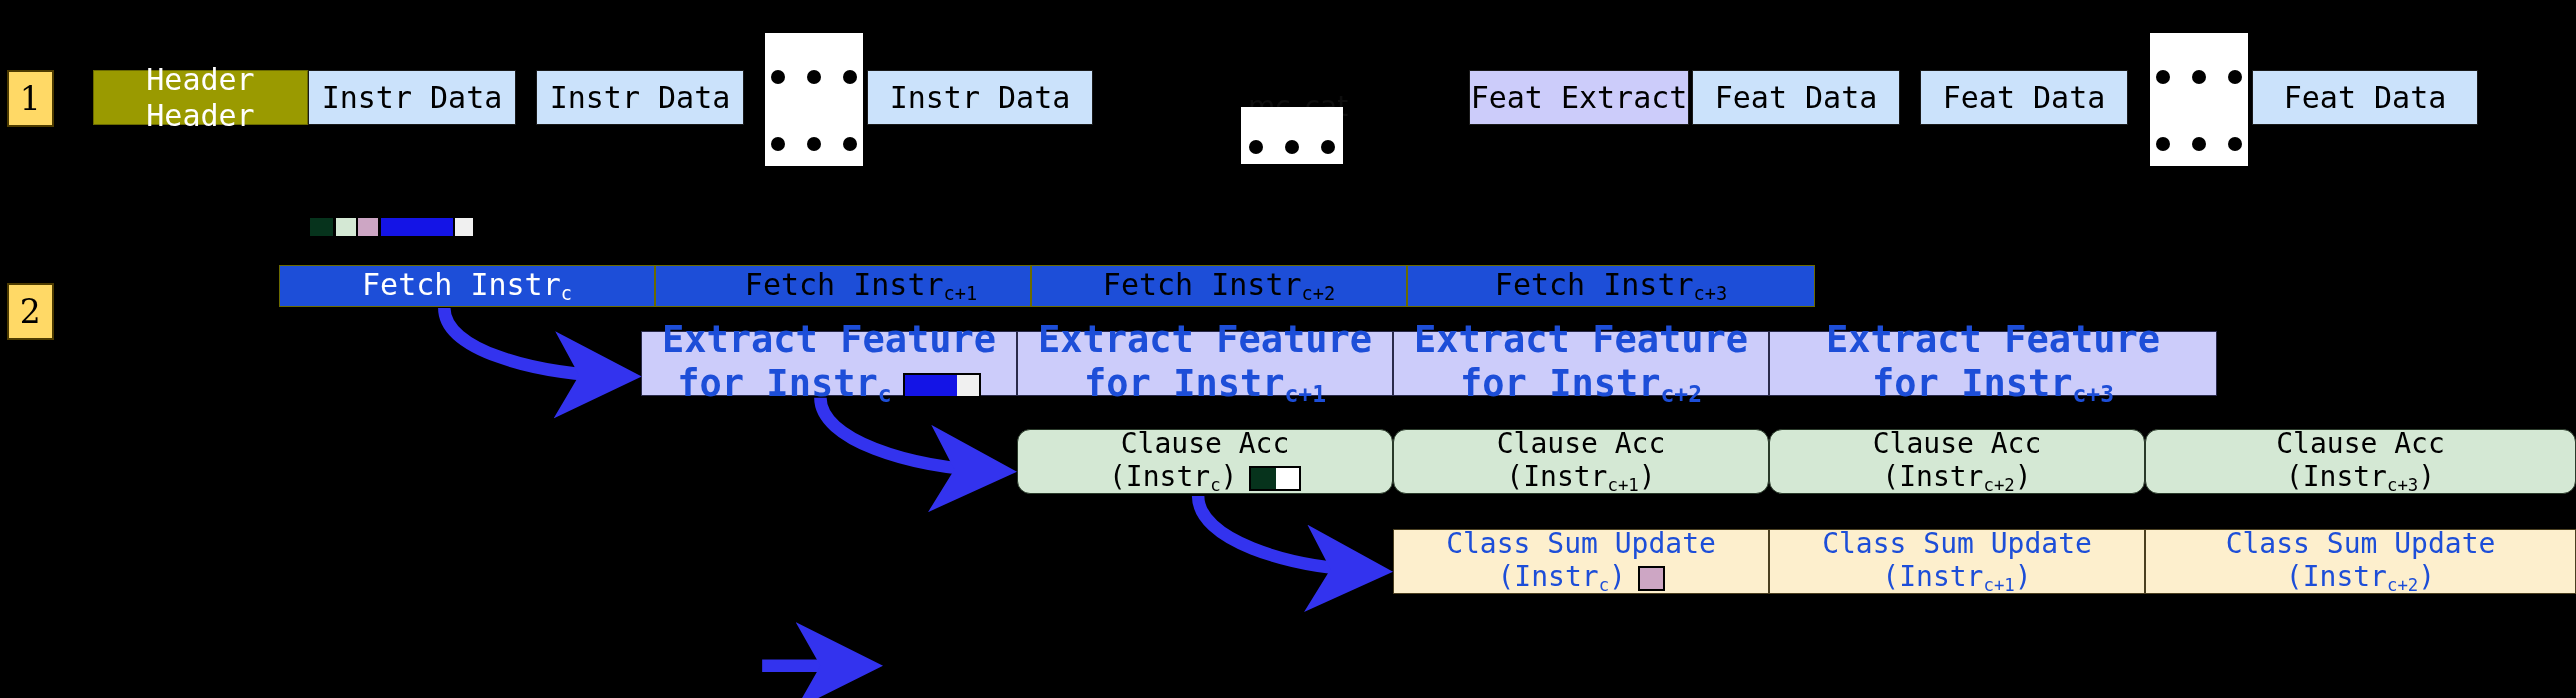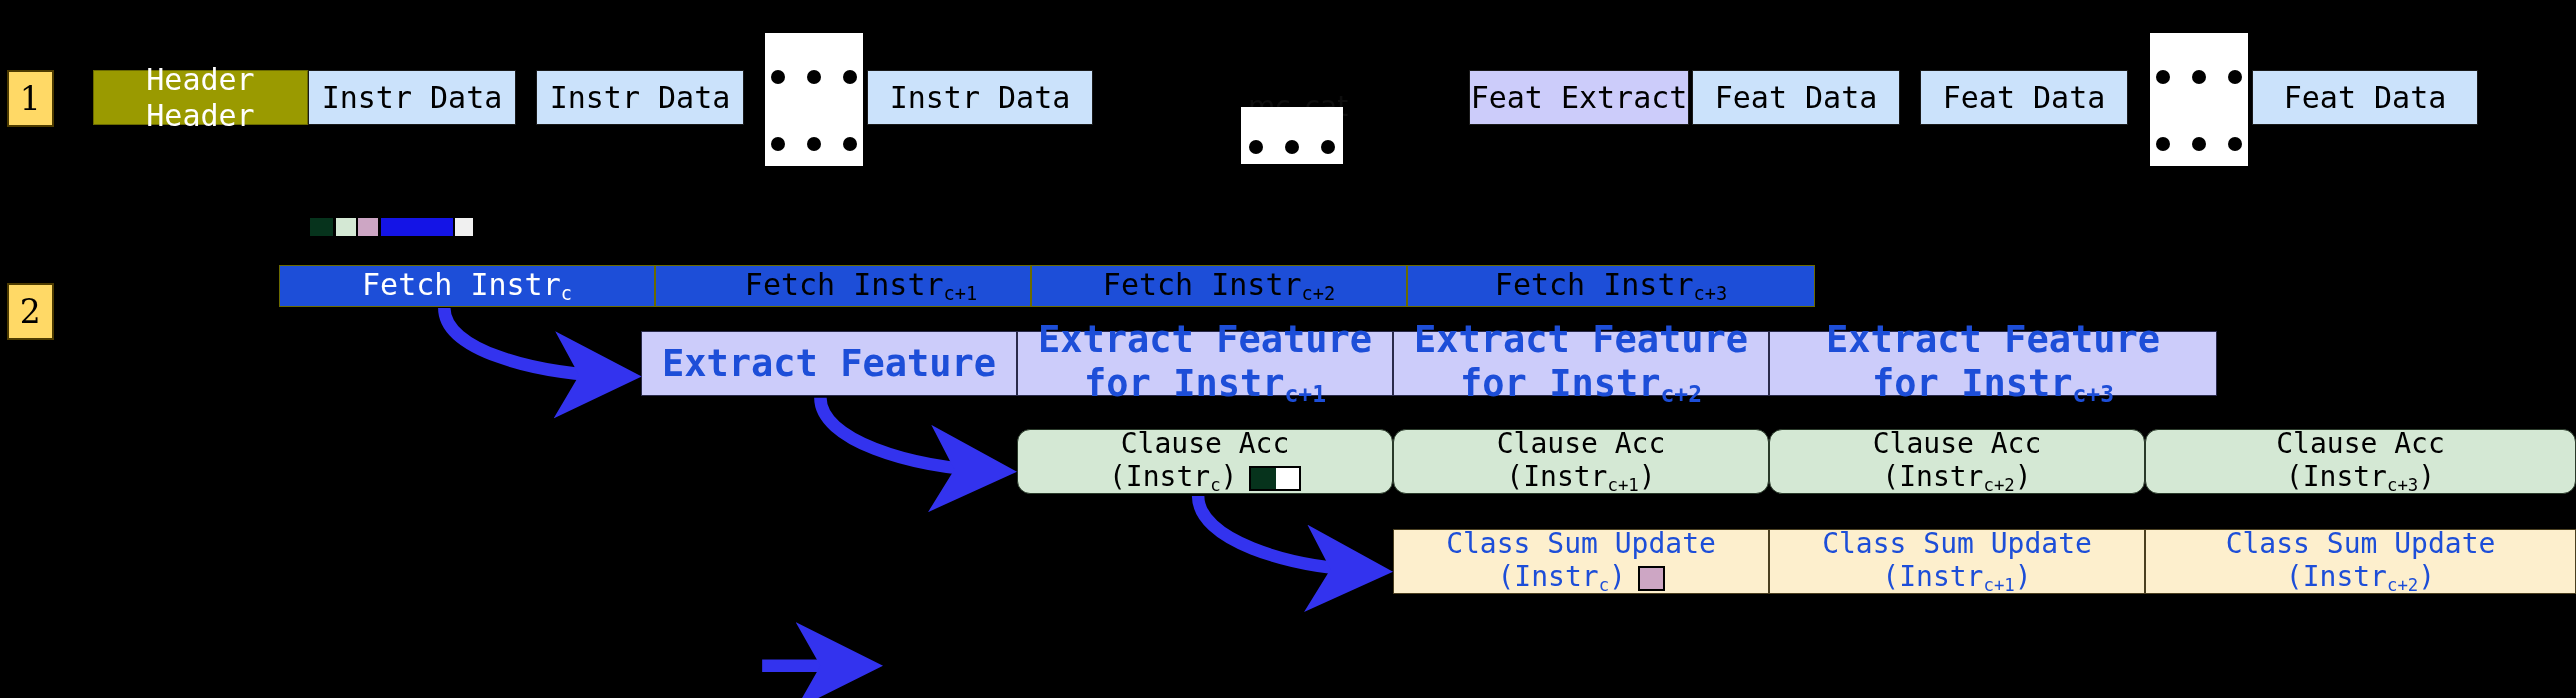--- a/index.html
+++ b/index.html
@@ -144,20 +144,27 @@
 <div class="stage p-fetch" style="left:1017px;top:265px;width:376px;height:42px;">
   <span><span>Fetch Instr</span><sub>c+2</sub></span>
 </div>
 <div class="stage p-fetch" style="left:1393px;top:265px;width:408px;height:42px;">
   <span><span>Fetch Instr</span><sub>c+3</sub></span>
 </div>
 
 <div class="stage p-extract" style="left:641px;top:331px;width:376px;height:65px;">
   <div class="inner">
     <div>Extract Feature</div>
+    <div class="line2">
+      <span><span>for Instr</span><sub>c</sub></span>
+      <span class="chip">
+        <span style="width:52px;background:#1414e6;"></span>
+        <span style="width:21.6px;background:#f0f0f0;"></span>
+      </span>
+    </div>
   </div>
 </div>
 <div class="stage p-extract" style="left:1017px;top:331px;width:376px;height:65px;">
   <div class="inner">
     <div>Extract Feature</div>
     <div class="line2">
       <span><span>for Instr</span><sub>c+1</sub></span>
     </div>
   </div>
 </div>

